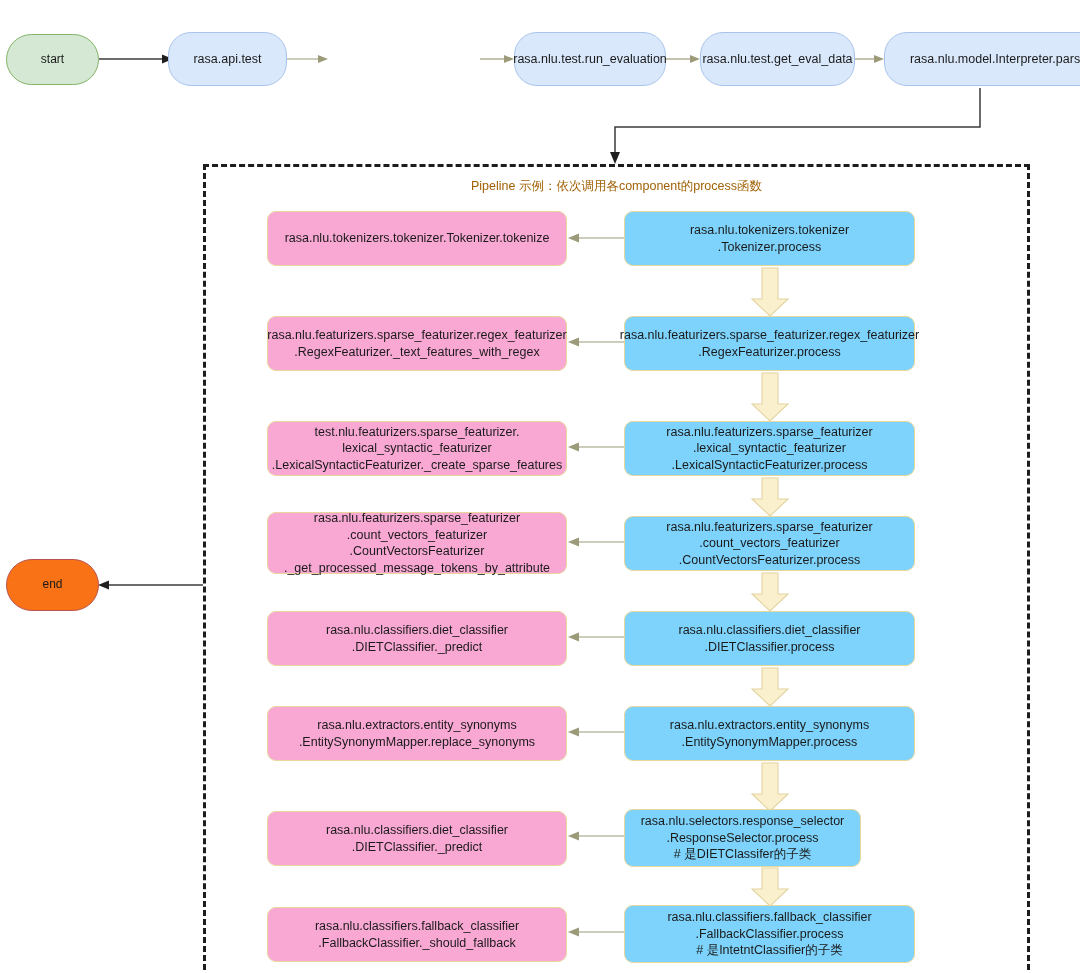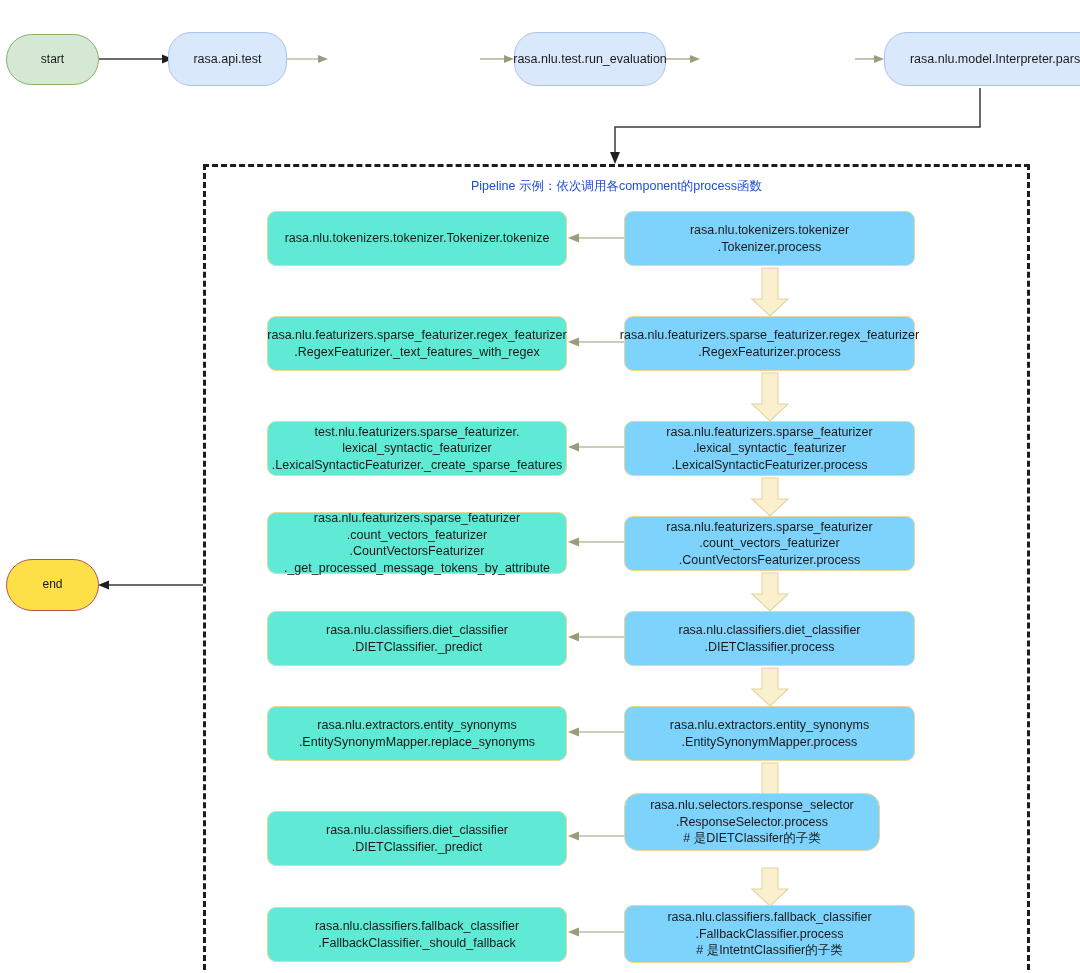--- a/index.html
+++ b/index.html
@@ -36,21 +36,21 @@
   
   .terminal {
     border-radius: 34px;
     font-size: 12px;
   }
   .terminal.start {
     background: #d5e8d4;
     border: 1.4px solid #82b366;
   }
   .terminal.end {
-    background: #fde047;
+    background: #f97316;
     border: 1.4px solid #b85450;
   }
 
   
   .blue-box {
     background: #dae8fc;
     border: 1.2px solid #a9c4eb;
     border-radius: 23px;
     font-size: 12.5px;
     padding: 4px 8px;
@@ -58,33 +58,33 @@
 
   
   .yellow-box {
     background: #fdf3d4;
     border: 1.1px solid #e8d79a;
     border-radius: 9px;
     font-size: 12.5px;
     padding: 5px 9px;
   }
   .yellow-box.right { background: #7dd3fc; }
-  .yellow-box.left  { background: #5eead4; }
+  .yellow-box.left  { background: #f9a8d4; }
 
   
   .dashed-region {
     position: absolute;
     box-sizing: border-box;
     border: 3px dashed #1d1d1d;
     background: transparent;
   }
   .region-title {
     position: absolute;
     font-size: 12.5px;
-    color: #1d4ed8;
+    color: #a16207;
     white-space: nowrap;
     text-align: center;
   }
 
   
   #wires {
     position: absolute;
     left: 0;
     top: 0;
     width: 1080px;
@@ -173,20 +173,21 @@
 
   <div class="node terminal start" style="left:6px; top:6px; width:93px; height:51px;">start</div>
 
   <div class="node terminal end" style="left:6px; top:531px; width:93px; height:52px;">end</div>
 
   <div class="node blue-box" style="left:168px; top:4px; width:119px; height:54px;">rasa.api.test</div>
 
 
   <div class="node blue-box" style="left:514px; top:4px; width:152px; height:54px;">rasa.nlu.test.run_evaluation</div>
 
+  <div class="node blue-box" style="left:700px; top:4px; width:155px; height:54px;">rasa.nlu.test.get_eval_data</div>
 
   <div class="node blue-box" style="left:884px; top:4px; width:229px; height:54px;">rasa.nlu.model.Interpreter.parse</div>
 
   <div class="dashed-region" style="left:203px; top:136px; width:827px; height:833px;"></div>
 
   <div class="region-title" style="left:203px; top:150px; width:827px;">Pipeline 示例：依次调用各component的process函数</div>
 
   <div class="node yellow-box right" style="left:624px; top:183px; width:291px; height:55px;">rasa.nlu.tokenizers.tokenizer
 .Tokenizer.process</div>
   <div class="node yellow-box left" style="left:267px; top:183px; width:300px; height:55px;">rasa.nlu.tokenizers.tokenizer.Tokenizer.tokenize</div>
@@ -214,21 +215,21 @@
   <div class="node yellow-box right" style="left:624px; top:583px; width:291px; height:55px;">rasa.nlu.classifiers.diet_classifier
 .DIETClassifier.process</div>
   <div class="node yellow-box left" style="left:267px; top:583px; width:300px; height:55px;">rasa.nlu.classifiers.diet_classifier
 .DIETClassifier._predict</div>
 
   <div class="node yellow-box right" style="left:624px; top:678px; width:291px; height:55px;">rasa.nlu.extractors.entity_synonyms
 .EntitySynonymMapper.process</div>
   <div class="node yellow-box left" style="left:267px; top:678px; width:300px; height:55px;">rasa.nlu.extractors.entity_synonyms
 .EntitySynonymMapper.replace_synonyms</div>
 
-  <div class="node yellow-box right" style="left:624px; top:765px; width:256px; height:58px;border-radius:14px;">rasa.nlu.selectors.response_selector
+  <div class="node yellow-box right" style="left:624px; top:781px; width:237px; height:58px;">rasa.nlu.selectors.response_selector
 .ResponseSelector.process
 # 是DIETClassifer的子类</div>
   <div class="node yellow-box left" style="left:267px; top:783px; width:300px; height:55px;">rasa.nlu.classifiers.diet_classifier
 .DIETClassifier._predict</div>
 
   <div class="node yellow-box right" style="left:624px; top:877px; width:291px; height:58px;">rasa.nlu.classifiers.fallback_classifier
 .FallbackClassifier.process
 # 是IntetntClassifier的子类</div>
   <div class="node yellow-box left" style="left:267px; top:879px; width:300px; height:55px;">rasa.nlu.classifiers.fallback_classifier
 .FallbackClassifier._should_fallback</div>

